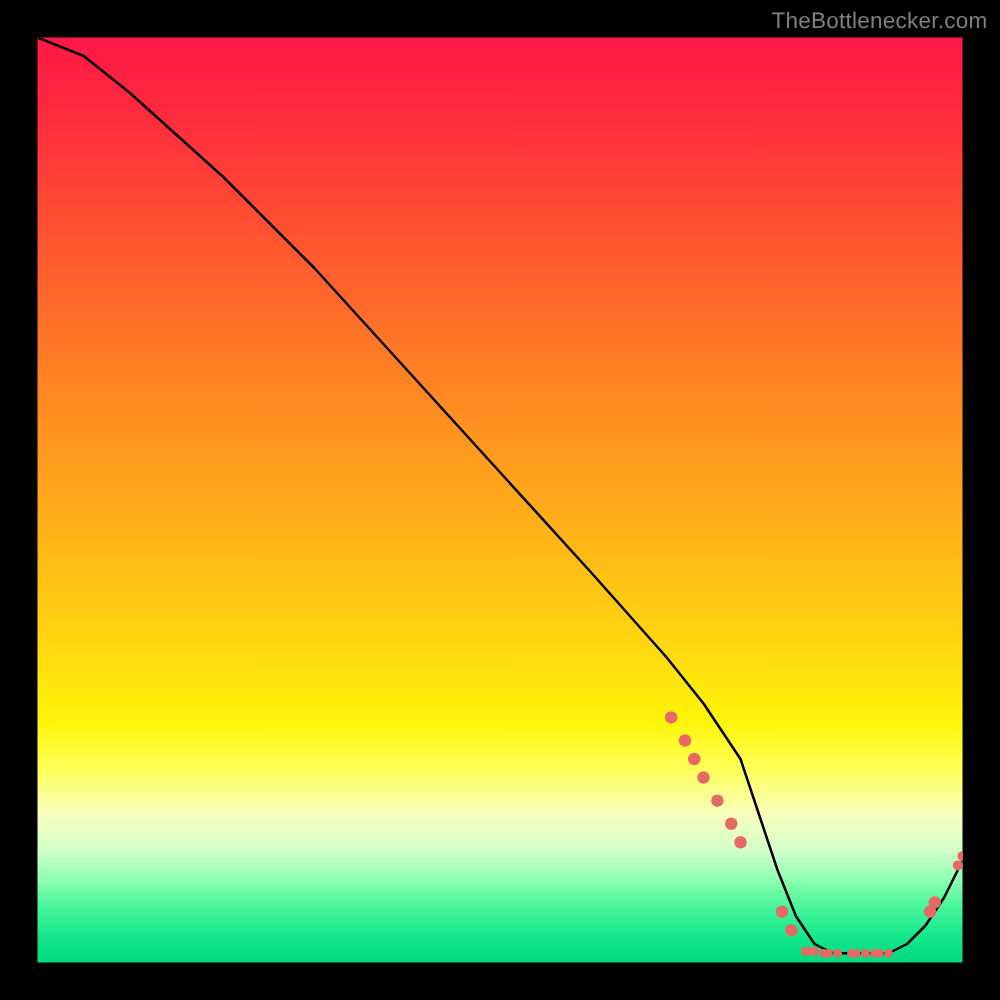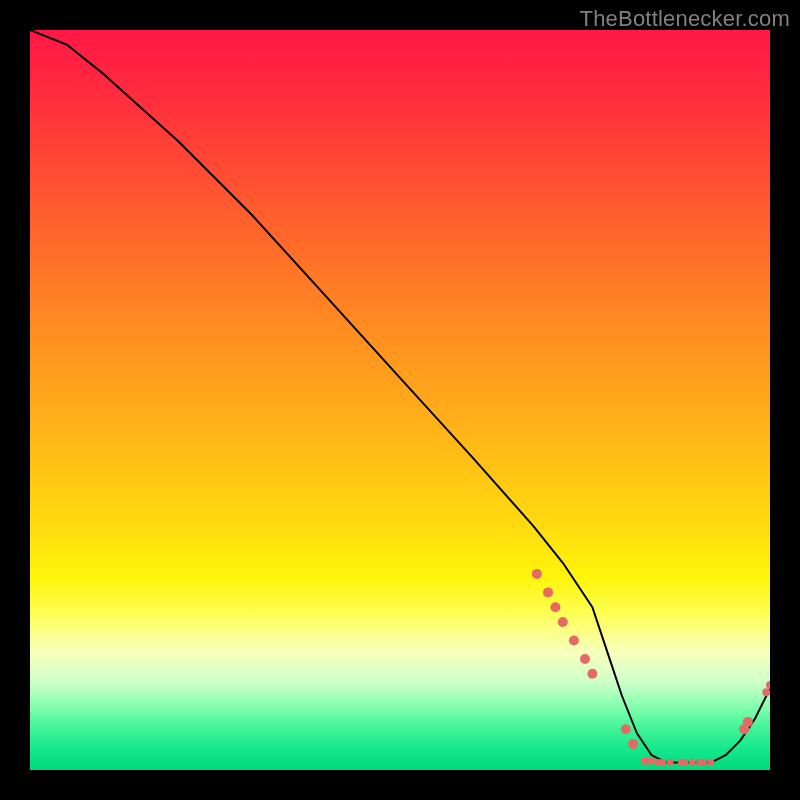--- a/index.html
+++ b/index.html
@@ -15,21 +15,21 @@
     position: relative;
     width: 800px;
     height: 800px;
     background: #000000;
   }
   .attribution {
     position: absolute;
     top: 6px;
     right: 10px;
     color: #808080;
-    font-size: 22px;
+    font-size: 18px;
     font-weight: 400;
     letter-spacing: 0.2px;
     z-index: 30;
   }
   .plot-wrap {
     position: absolute;
     left: 30px;
     top: 30px;
     width: 740px;
     height: 740px;

